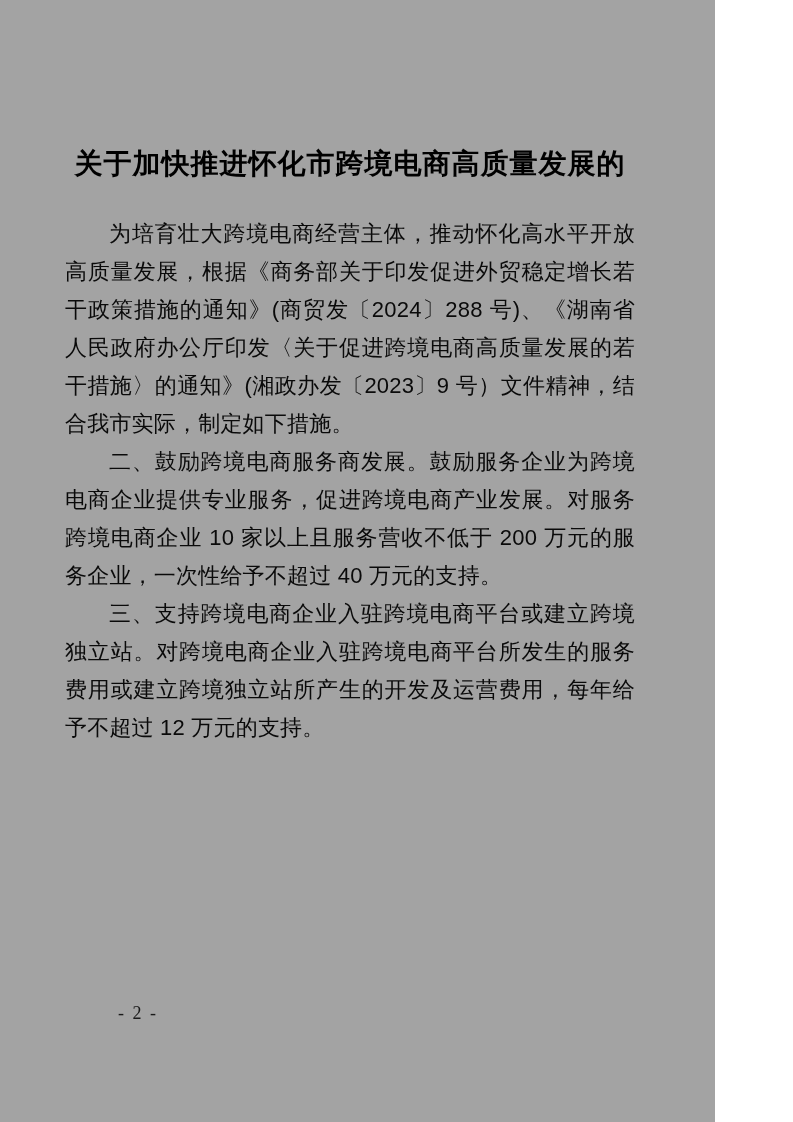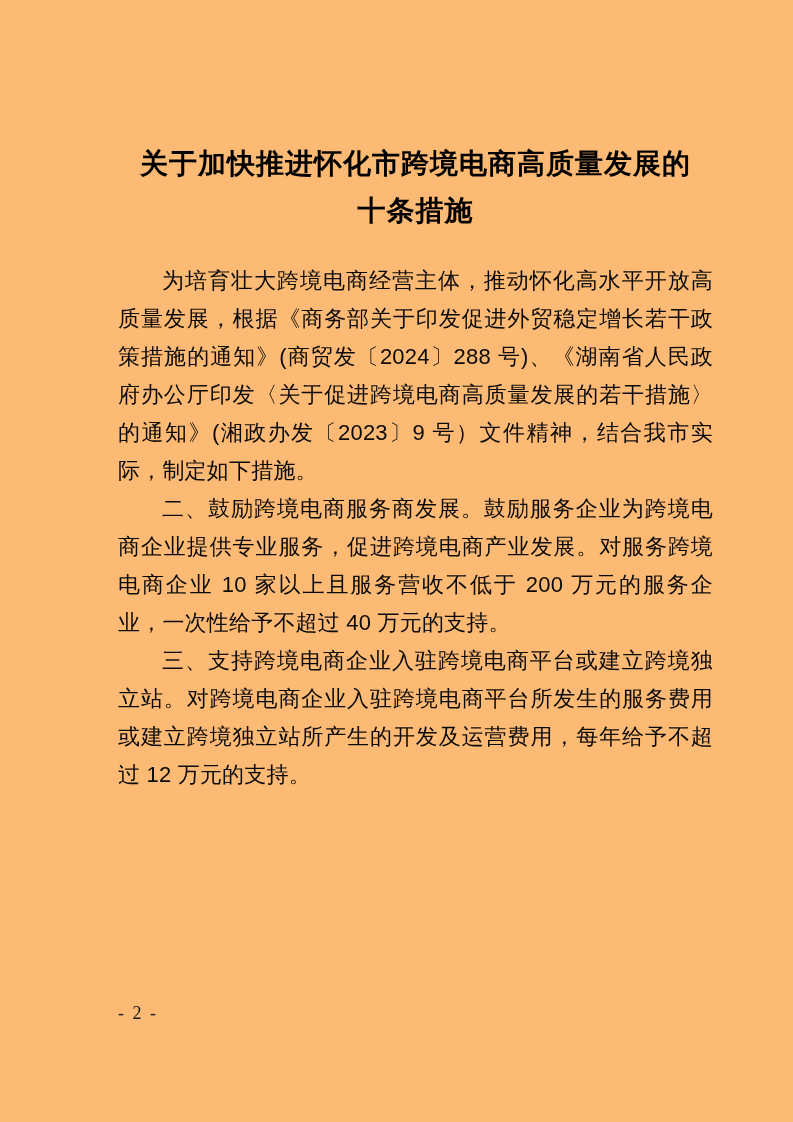--- a/index.html
+++ b/index.html
@@ -2,25 +2,25 @@
 <html><head>
 <meta charset="utf-8">
 <style>
   html, body {
     margin: 0;
     padding: 0;
     background: #ffffff;
   }
   .page {
     position: relative;
-    width: 793px;
+    width: 715px;
     height: 1122px;
-    background: #fdba74;
+    background: #a3a3a3;
     box-sizing: border-box;
-    padding: 140px 80px 0 118px;
+    padding: 140px 80px 0 65px;
     font-family: "Liberation Sans", sans-serif;
     color: #060606;
     overflow: hidden;
   }
   .title {
     margin: 0;
     font-size: 28px;
     font-weight: bold;
     line-height: 47px;
     text-align: center;
@@ -56,21 +56,20 @@
     white-space: pre;
   }
 </style>
 </head>
 <body>
 
 <div class="page">
 
   <h1 class="title">
     <span class="title-line">关于加快推进怀化市跨境电商高质量发展的</span>
-    <span class="title-line">十条措施</span>
   </h1>
 
   <div class="body-text">
     <p>为培育壮大跨境电商经营主体，推动怀化高水平开放高质量发展，根据《商务部关于印发促进外贸稳定增长若干政策措施的通知》(商贸发〔2024〕288 号)、《湖南省人民政府办公厅印发〈关于促进跨境电商高质量发展的若干措施〉的通知》(湘政办发〔2023〕9 号）文件精神，结合我市实际，制定如下措施。</p>
     <p>二、鼓励跨境电商服务商发展。鼓励服务企业为跨境电商企业提供专业服务，促进跨境电商产业发展。对服务跨境电商企业 10 家以上且服务营收不低于 200 万元的服务企业，一次性给予不超过 40 万元的支持。</p>
     <p>三、支持跨境电商企业入驻跨境电商平台或建立跨境独立站。对跨境电商企业入驻跨境电商平台所发生的服务费用或建立跨境独立站所产生的开发及运营费用，每年给予不超过 12 万元的支持。</p>
   </div>
 
   <div class="page-footer">- 2 -</div>
 

